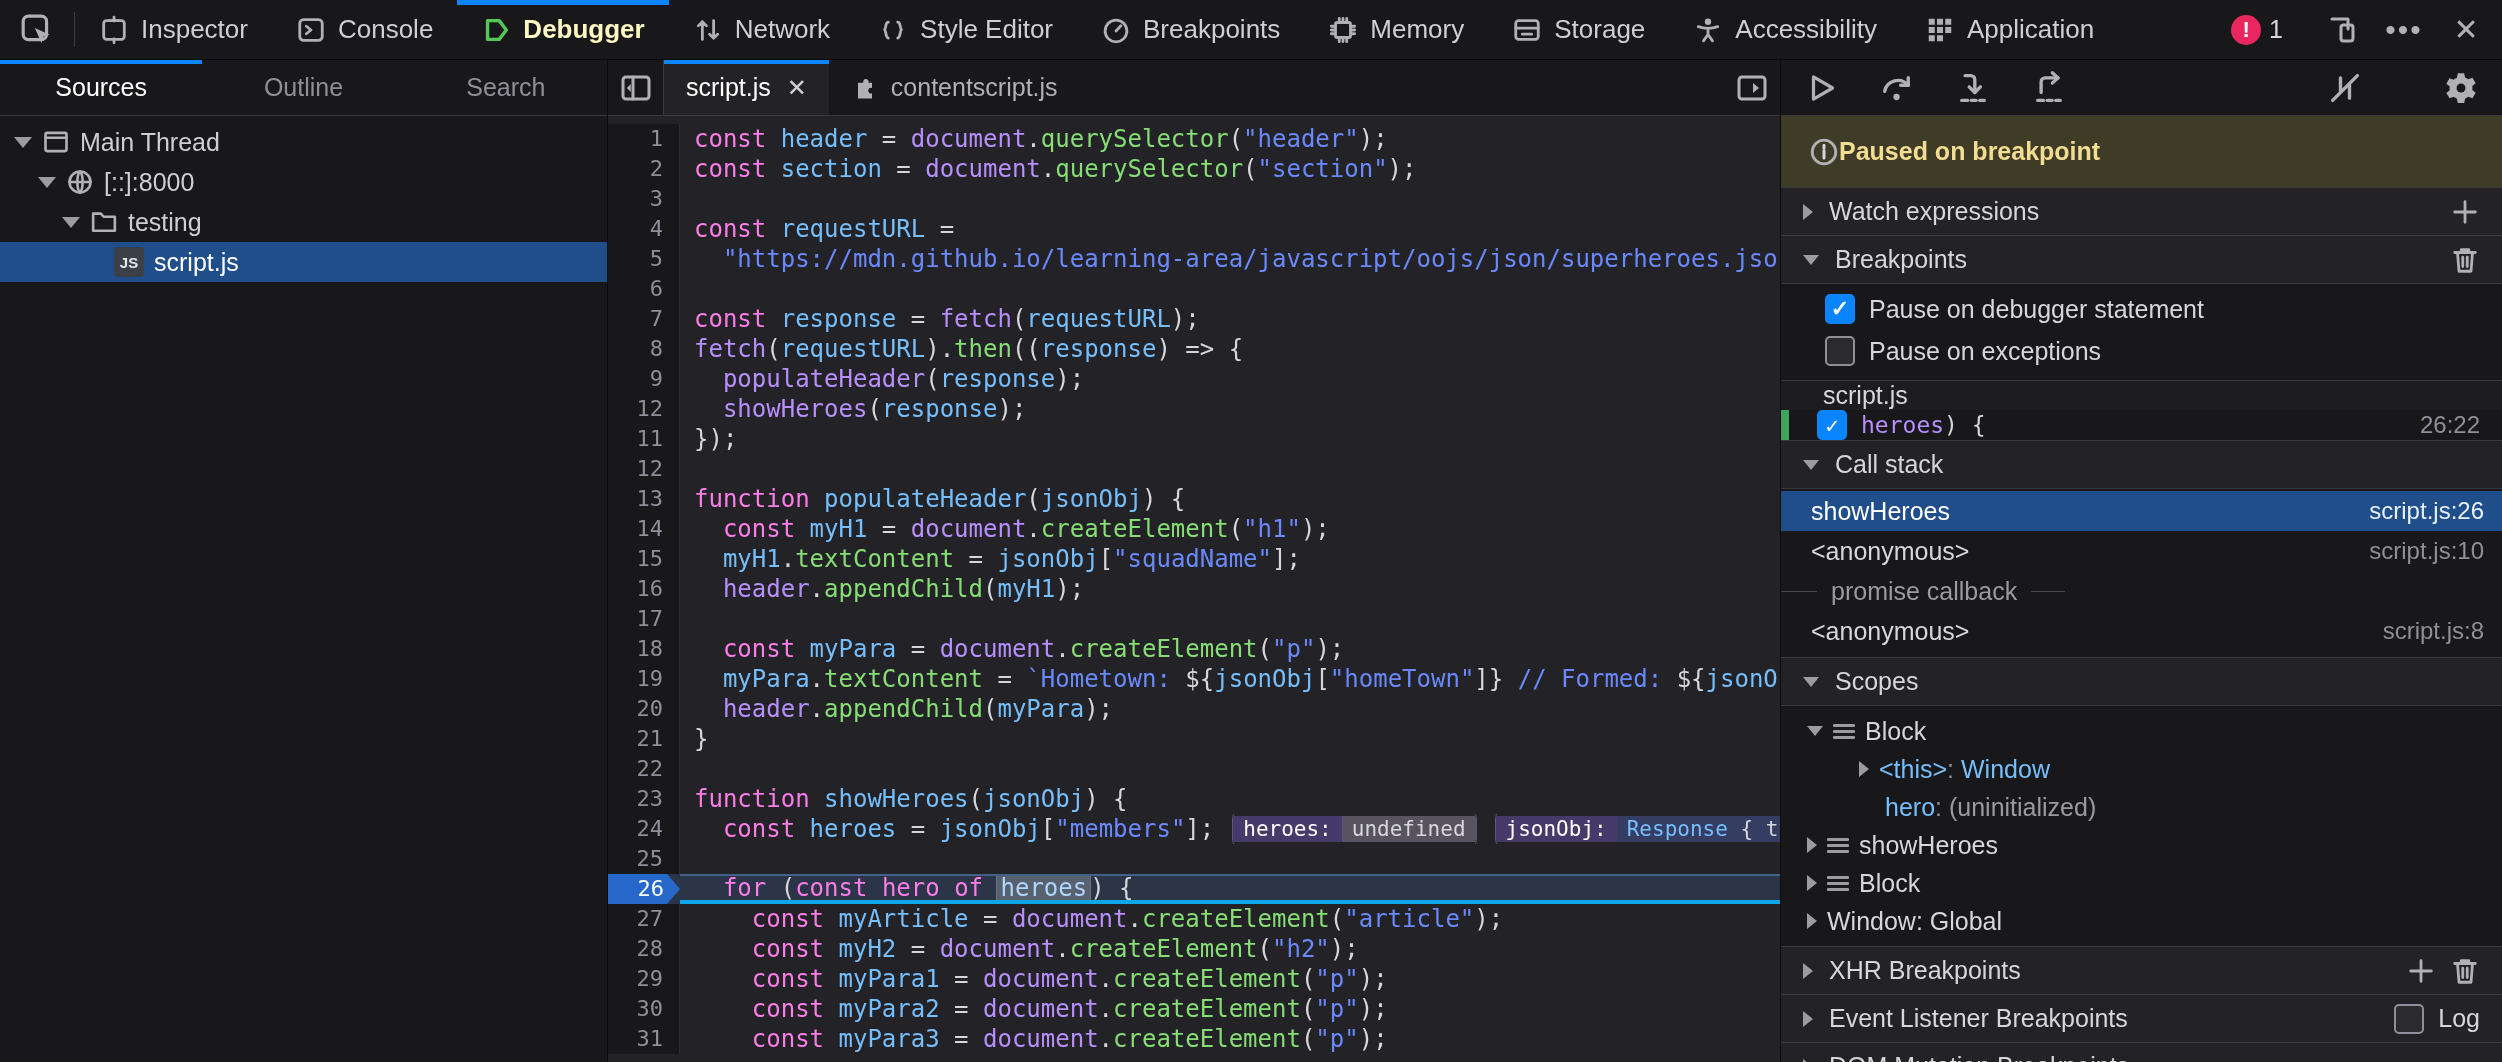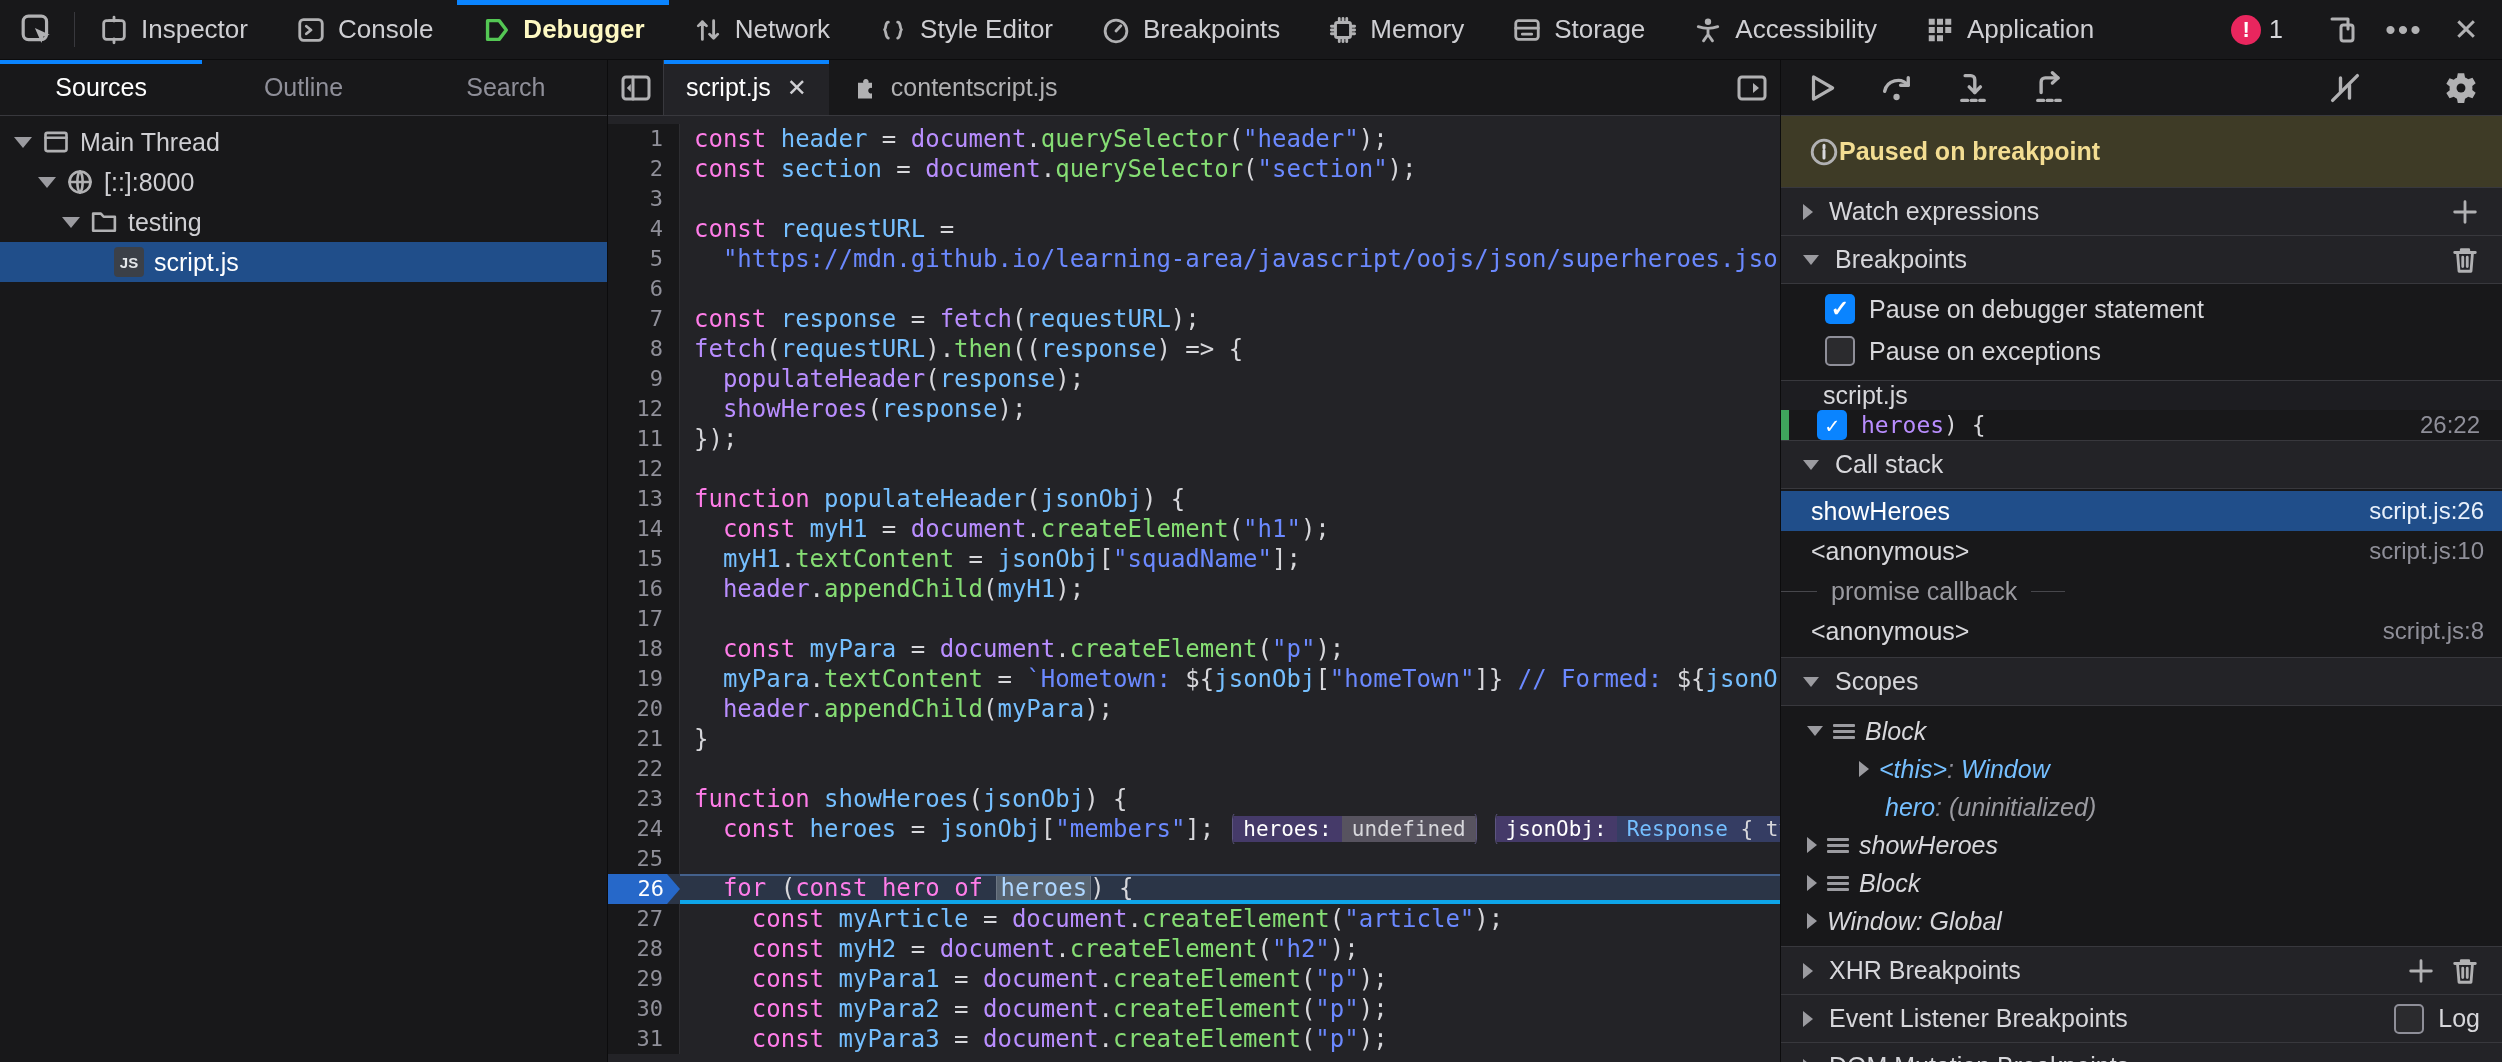--- a/index.html
+++ b/index.html
@@ -107,21 +107,21 @@
           border-bottom:1px solid var(--border);position:relative;
           font-family:"DejaVu Sans Mono","Liberation Mono",monospace;font-size:23px;}
   .bp-row::before{content:"";position:absolute;left:0;top:0;bottom:0;width:8px;background:var(--green);}
   .bp-loc{margin-left:auto;padding-right:22px;color:var(--dim);font-family:"Liberation Sans",sans-serif;font-size:24px;}
   .frame{height:40px;display:flex;align-items:center;padding:0 18px 0 30px;background:var(--bg);}
   .frame .loc{margin-left:auto;color:var(--dim);font-size:24px;}
   .frame.selected{background:var(--sel);color:#fff;}
   .frame.selected .loc{color:#e8f0fb;}
   .frame-group{height:40px;display:flex;align-items:center;background:var(--bg);color:#9a9aa0;}
   .fg-line{height:1px;background:#47474c;}
-  .scope-row{height:38px;display:flex;align-items:center;gap:10px;background:var(--bg);color:var(--text);font-style:italic;}
+  .scope-row{height:38px;display:flex;align-items:center;gap:10px;background:var(--bg);color:var(--text);}
   .scope-ico{display:flex;flex-direction:column;gap:3px;width:22px;flex:0 0 auto;}
   .scope-ico i{height:3px;background:#9b9ba0;border-radius:1px;}
   .k{color:var(--def);} .v-obj{color:var(--def);} .v-muted{color:#9a9aa0;} .colon{color:var(--dim);}
   #scopes{border-bottom:1px solid var(--border);padding:6px 0;}
   #frames{border-bottom:1px solid var(--border);padding:2px 0 6px;}
 </style>
 </head>
 <body>
 
 <div id="app">

